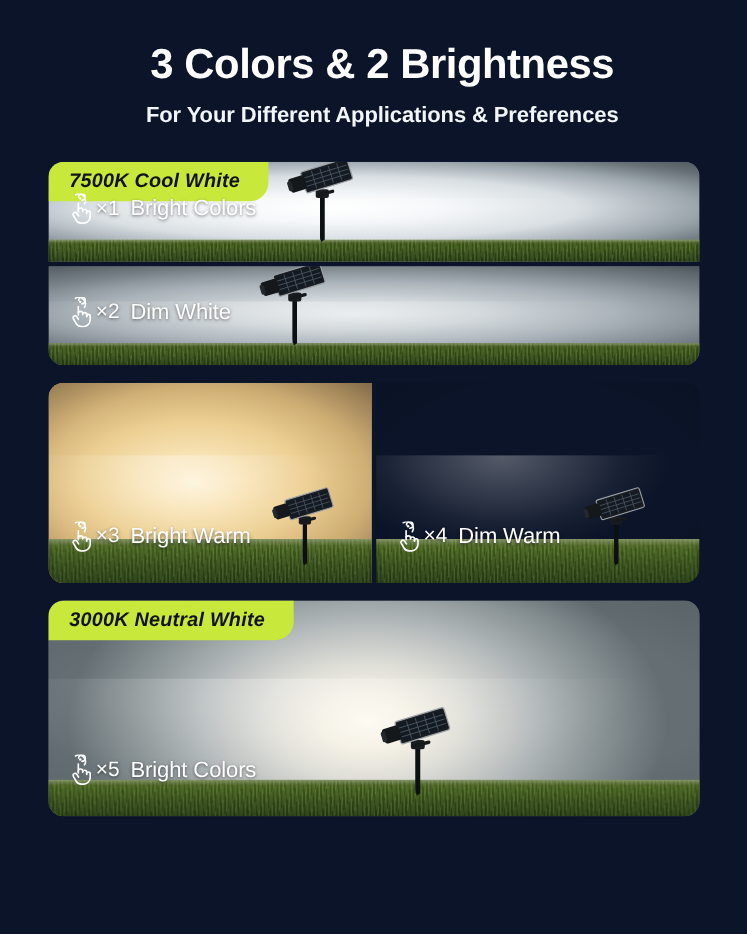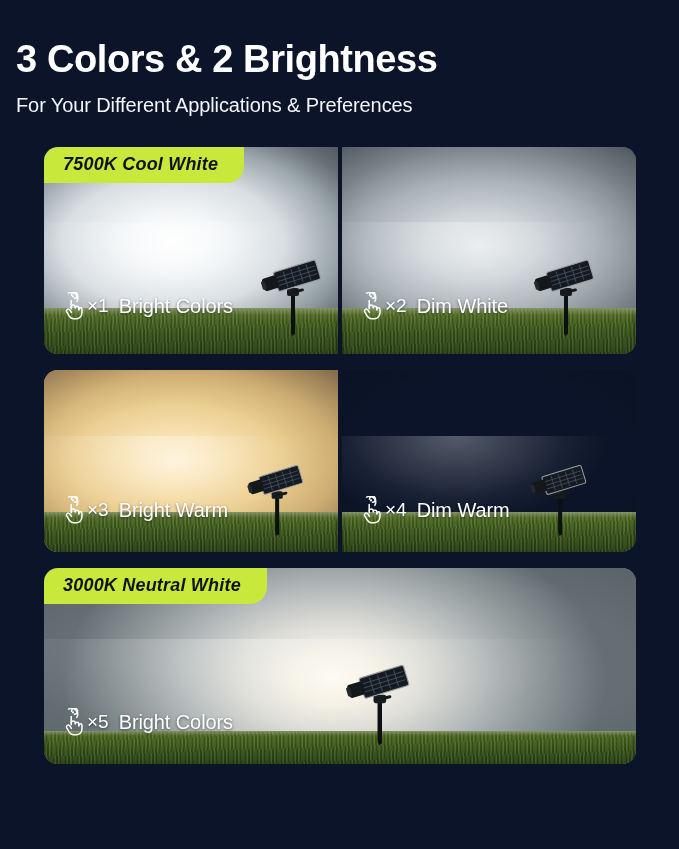--- a/index.html
+++ b/index.html
@@ -6,47 +6,47 @@
   body{
     width:679px;height:849px;
     background:#0b1428;
     font-family:"Liberation Sans","DejaVu Sans",sans-serif;
     overflow:hidden;
     position:relative;
   }
   .page{width:679px;height:849px;position:relative;}
 
   
-  .header{text-align:left;padding-top:40px;margin-left:16px;}
+  .header{text-align:center;padding-top:40px;margin-left:16px;}
   .title{
     color:#ffffff;
     font-size:38px;
     font-weight:bold;
     letter-spacing:-0.4px;
     line-height:1.05;
     margin:0;
   }
   .subtitle{
     color:#f2f5fa;
     font-size:20px;
-    font-weight:normal;
+    font-weight:bold;
     margin:14px 0 0 0;
     letter-spacing:-0.1px;
   }
 
   
   .rows{position:absolute;left:44px;top:147px;width:592px;}
   .row{
     position:relative;
     border-radius:14px;
     overflow:hidden;
     display:flex;
     background:#0b1428;
   }
-  .row.r1{height:207px;margin-bottom:16px;}
+  .row.r1{height:185px;margin-bottom:16px;flex-direction:column;}
   .row.r2{height:182px;margin-bottom:16px;}
   .row.r3{height:196px;}
 
   .panel{
     position:relative;
     overflow:hidden;
     flex:1 1 50%;
   }
   .panel.full{flex:1 1 100%;}
   .divider{width:4px;background:#0b1428;flex:0 0 4px;}

